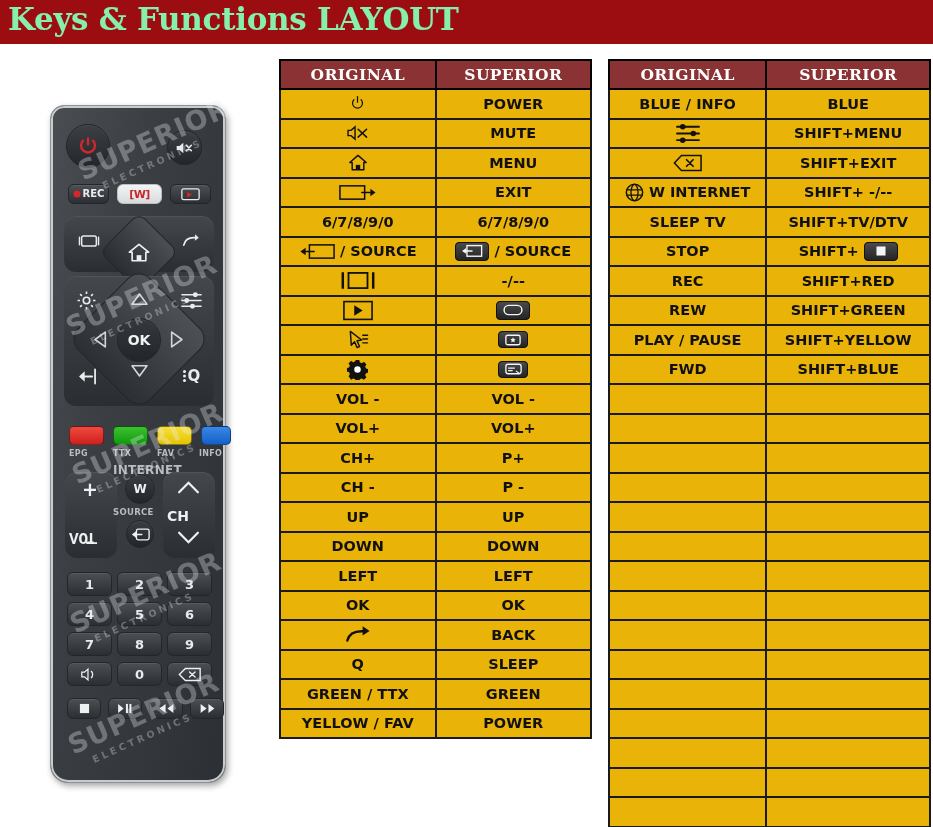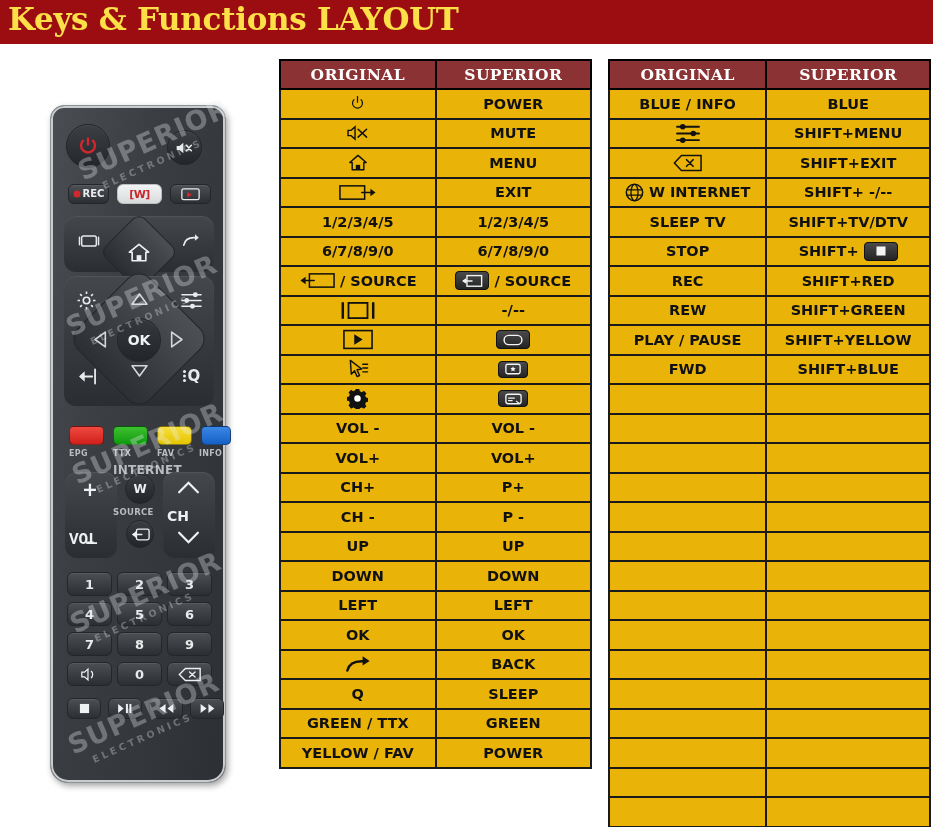--- a/index.html
+++ b/index.html
@@ -16,21 +16,21 @@
   #title-bar {
     position: absolute; left:0; top:0; width:933px; height:44px;
     background: #9b0d11;
   }
   #title-text {
     position:absolute; left:8px; top:1px;
     font-family: "DejaVu Serif", serif;
     font-weight: bold;
     font-size: 31px;
     letter-spacing: -0.3px;
-    color: #fde047;
+    color: #86efac;
     white-space: nowrap;
   }
 
   
   .kf-table {
     position:absolute;
     border-collapse: collapse;
     table-layout: fixed;
     background:#eab308;
   }
@@ -490,32 +490,20 @@
         </td>
         <td>
           <div class="cellwrap">
             <span class="txt">EXIT</span>
           </div>
         </td>
       </tr>
       <tr>
         <td>
           <div class="cellwrap">
-            <span class="txt">1/2/3/4/5</span>
-          </div>
-        </td>
-        <td>
-          <div class="cellwrap">
-            <span class="txt">1/2/3/4/5</span>
-          </div>
-        </td>
-      </tr>
-      <tr>
-        <td>
-          <div class="cellwrap">
             <span class="txt">6/7/8/9/0</span>
           </div>
         </td>
         <td>
           <div class="cellwrap">
             <span class="txt">6/7/8/9/0</span>
           </div>
         </td>
       </tr>
       <tr>

